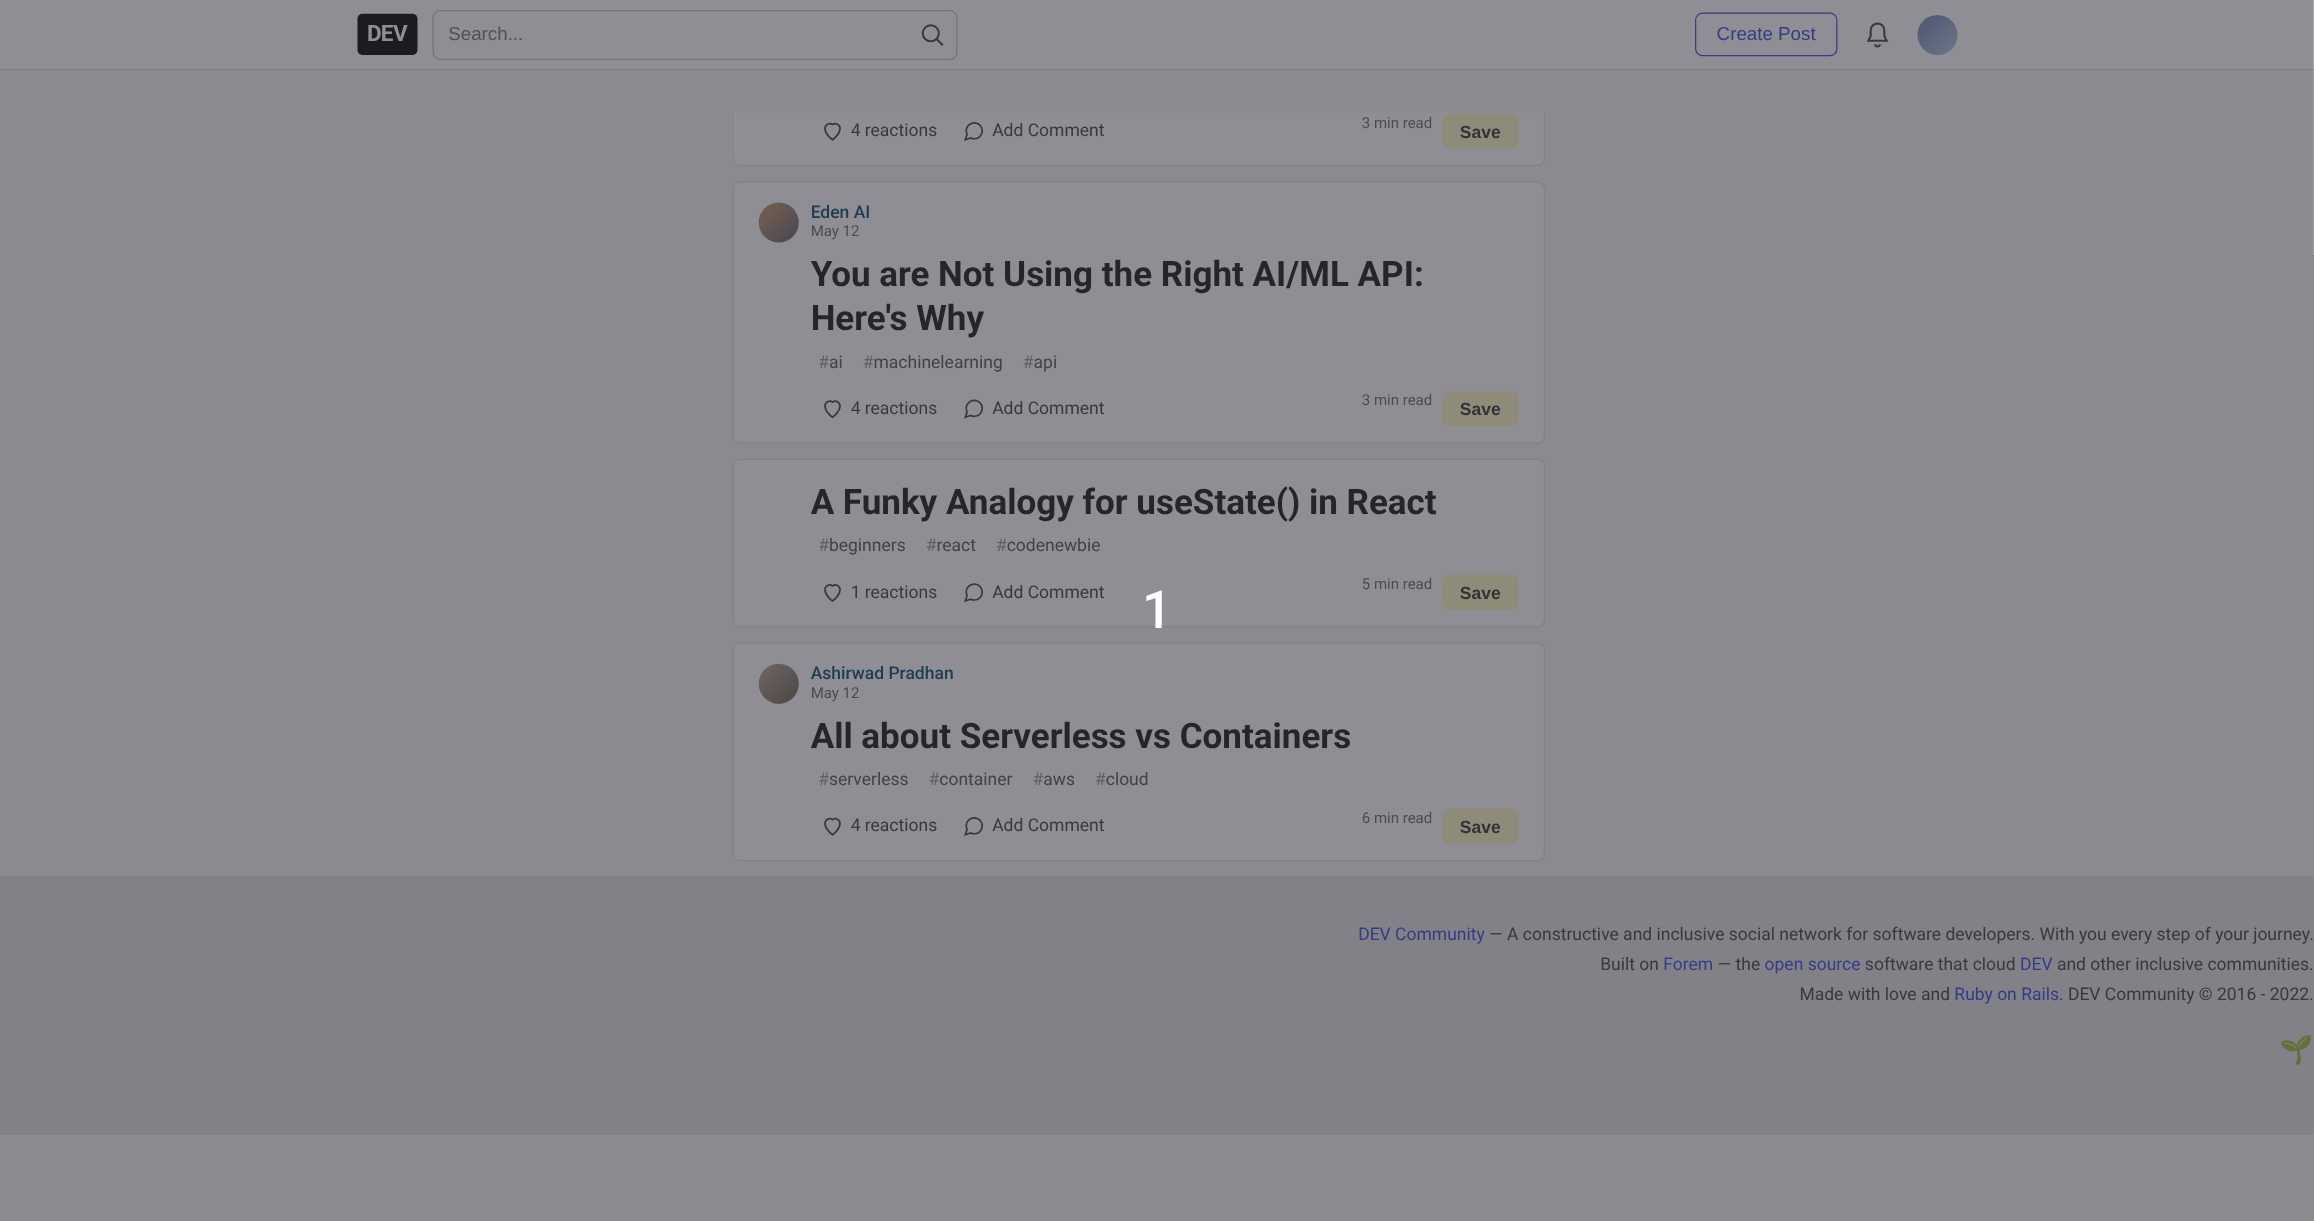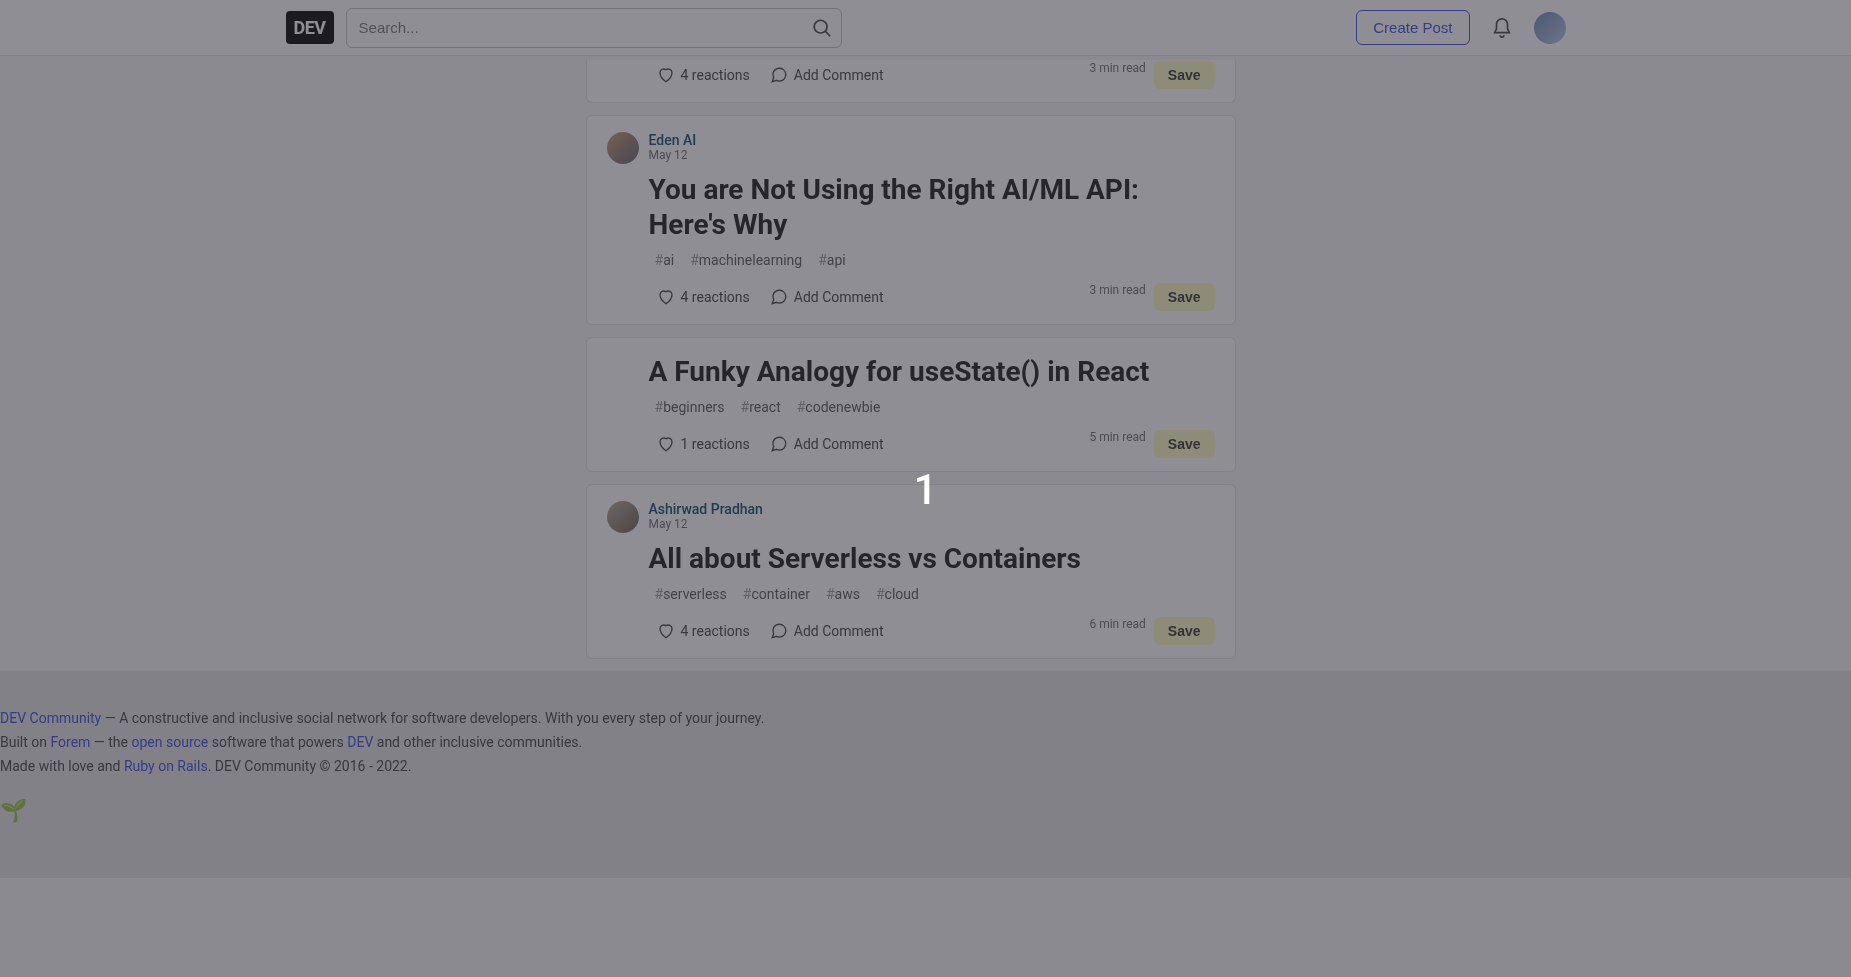--- a/index.html
+++ b/index.html
@@ -66,21 +66,21 @@
       color: #fff;
       font-weight: 700;
       font-size: 18px;
       padding: 6px 8px;
       border-radius: 4px;
       letter-spacing: -0.5px;
     }
     
     .search-wrap {
       position: relative;
-      width: 496px;
+      width: 420px;
     }
     
     .search-input {
       width: 100%;
       height: 40px;
       padding: 0 40px 0 12px;
       border: 1px solid #c5c5c5;
       border-radius: 6px;
       font-size: 15px;
       background: #fff;
@@ -124,21 +124,21 @@
     
     .avatar-btn {
       width: 32px;
       height: 32px;
       border-radius: 50%;
       background: linear-gradient(135deg, #6a85b6, #bac8e0);
       cursor: pointer;
     }
     
     .content {
-      padding-top: 52px;
+      padding-top: 82px;
       width: 1280px;
       margin: 0 auto;
       display: flex;
     }
     
     .feed {
       width: 650px;
       margin-left: 300px;
       padding-top: 8px;
     }
@@ -252,21 +252,21 @@
     
     .card-actions-row {
       display: flex;
       align-items: center;
       justify-content: space-between;
     }
     
     .footer {
       background: #e2e2e2;
       padding: 36px 0 48px;
-      text-align: left;
+      text-align: right;
       font-size: 14px;
       color: #404040;
       line-height: 1.7;
     }
     
     .footer-link {
       color: #3b49df;
     }
     
     .leaf-icon {
@@ -457,21 +457,21 @@
     </div>
 
   </div>
 </div>
 
 <div class="footer">
   <div>
     <span class="footer-link">DEV Community</span><span> — A constructive and inclusive social network for software developers. With you every step of your journey.</span>
   </div>
   <div>
-    <span>Built on </span><span class="footer-link">Forem</span><span> — the </span><span class="footer-link">open source</span><span> software that powers </span><span class="footer-link">DEV</span><span> and other inclusive communities.</span>
+    <span>Built on </span><span class="footer-link">Forem</span><span> — the </span><span class="footer-link">open source</span><span> software that cloud </span><span class="footer-link">DEV</span><span> and other inclusive communities.</span>
   </div>
   <div>
     <span>Made with love and </span><span class="footer-link">Ruby on Rails</span><span>. DEV Community © 2016 - 2022.</span>
   </div>
   <span class="leaf-icon">🌱</span>
 </div>
 
 <div class="overlay">
   <div class="overlay-number">1</div>
 </div>

